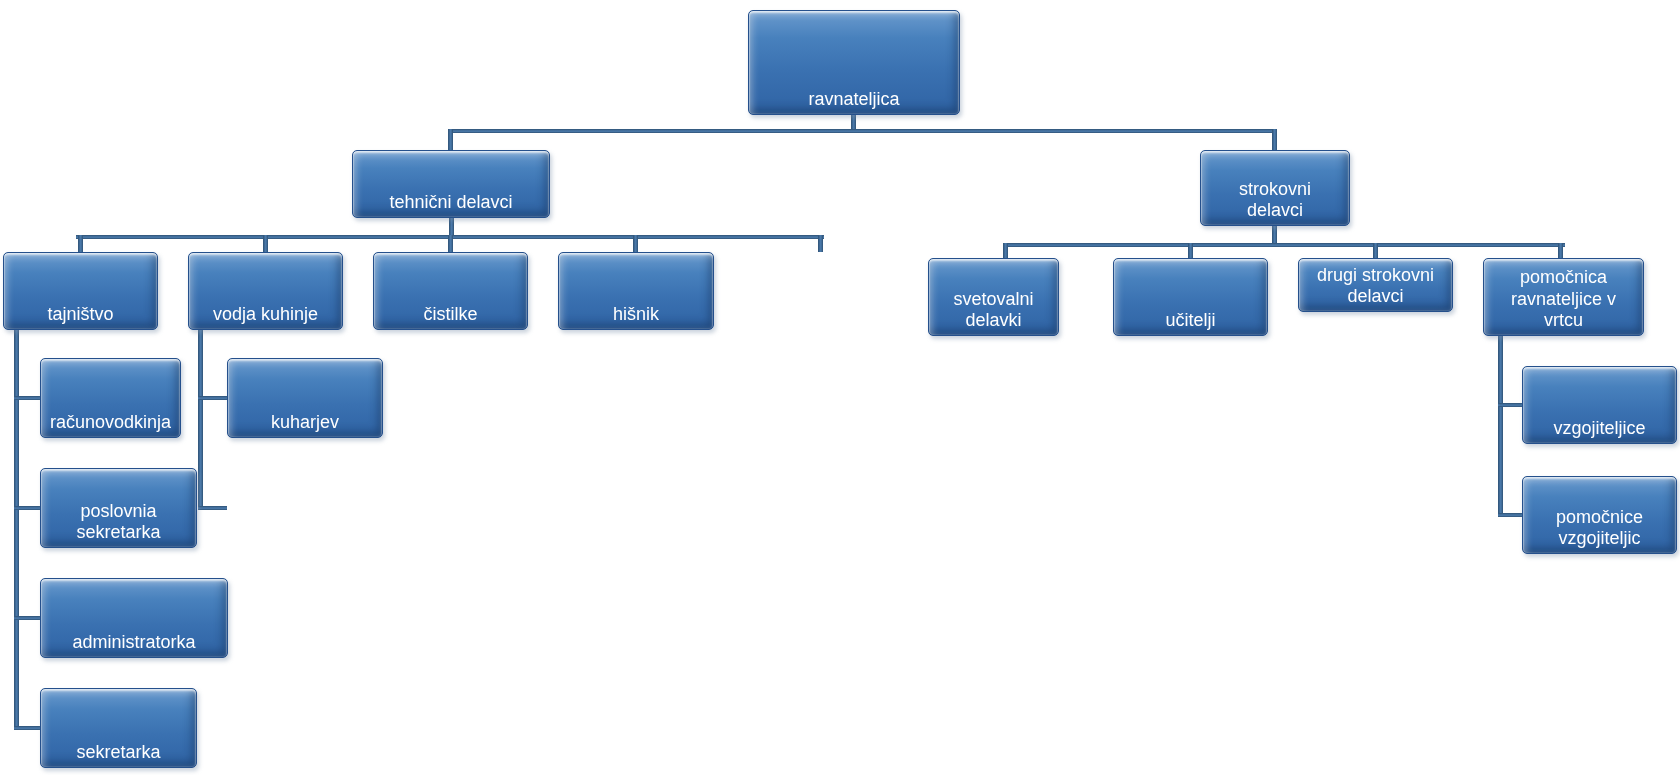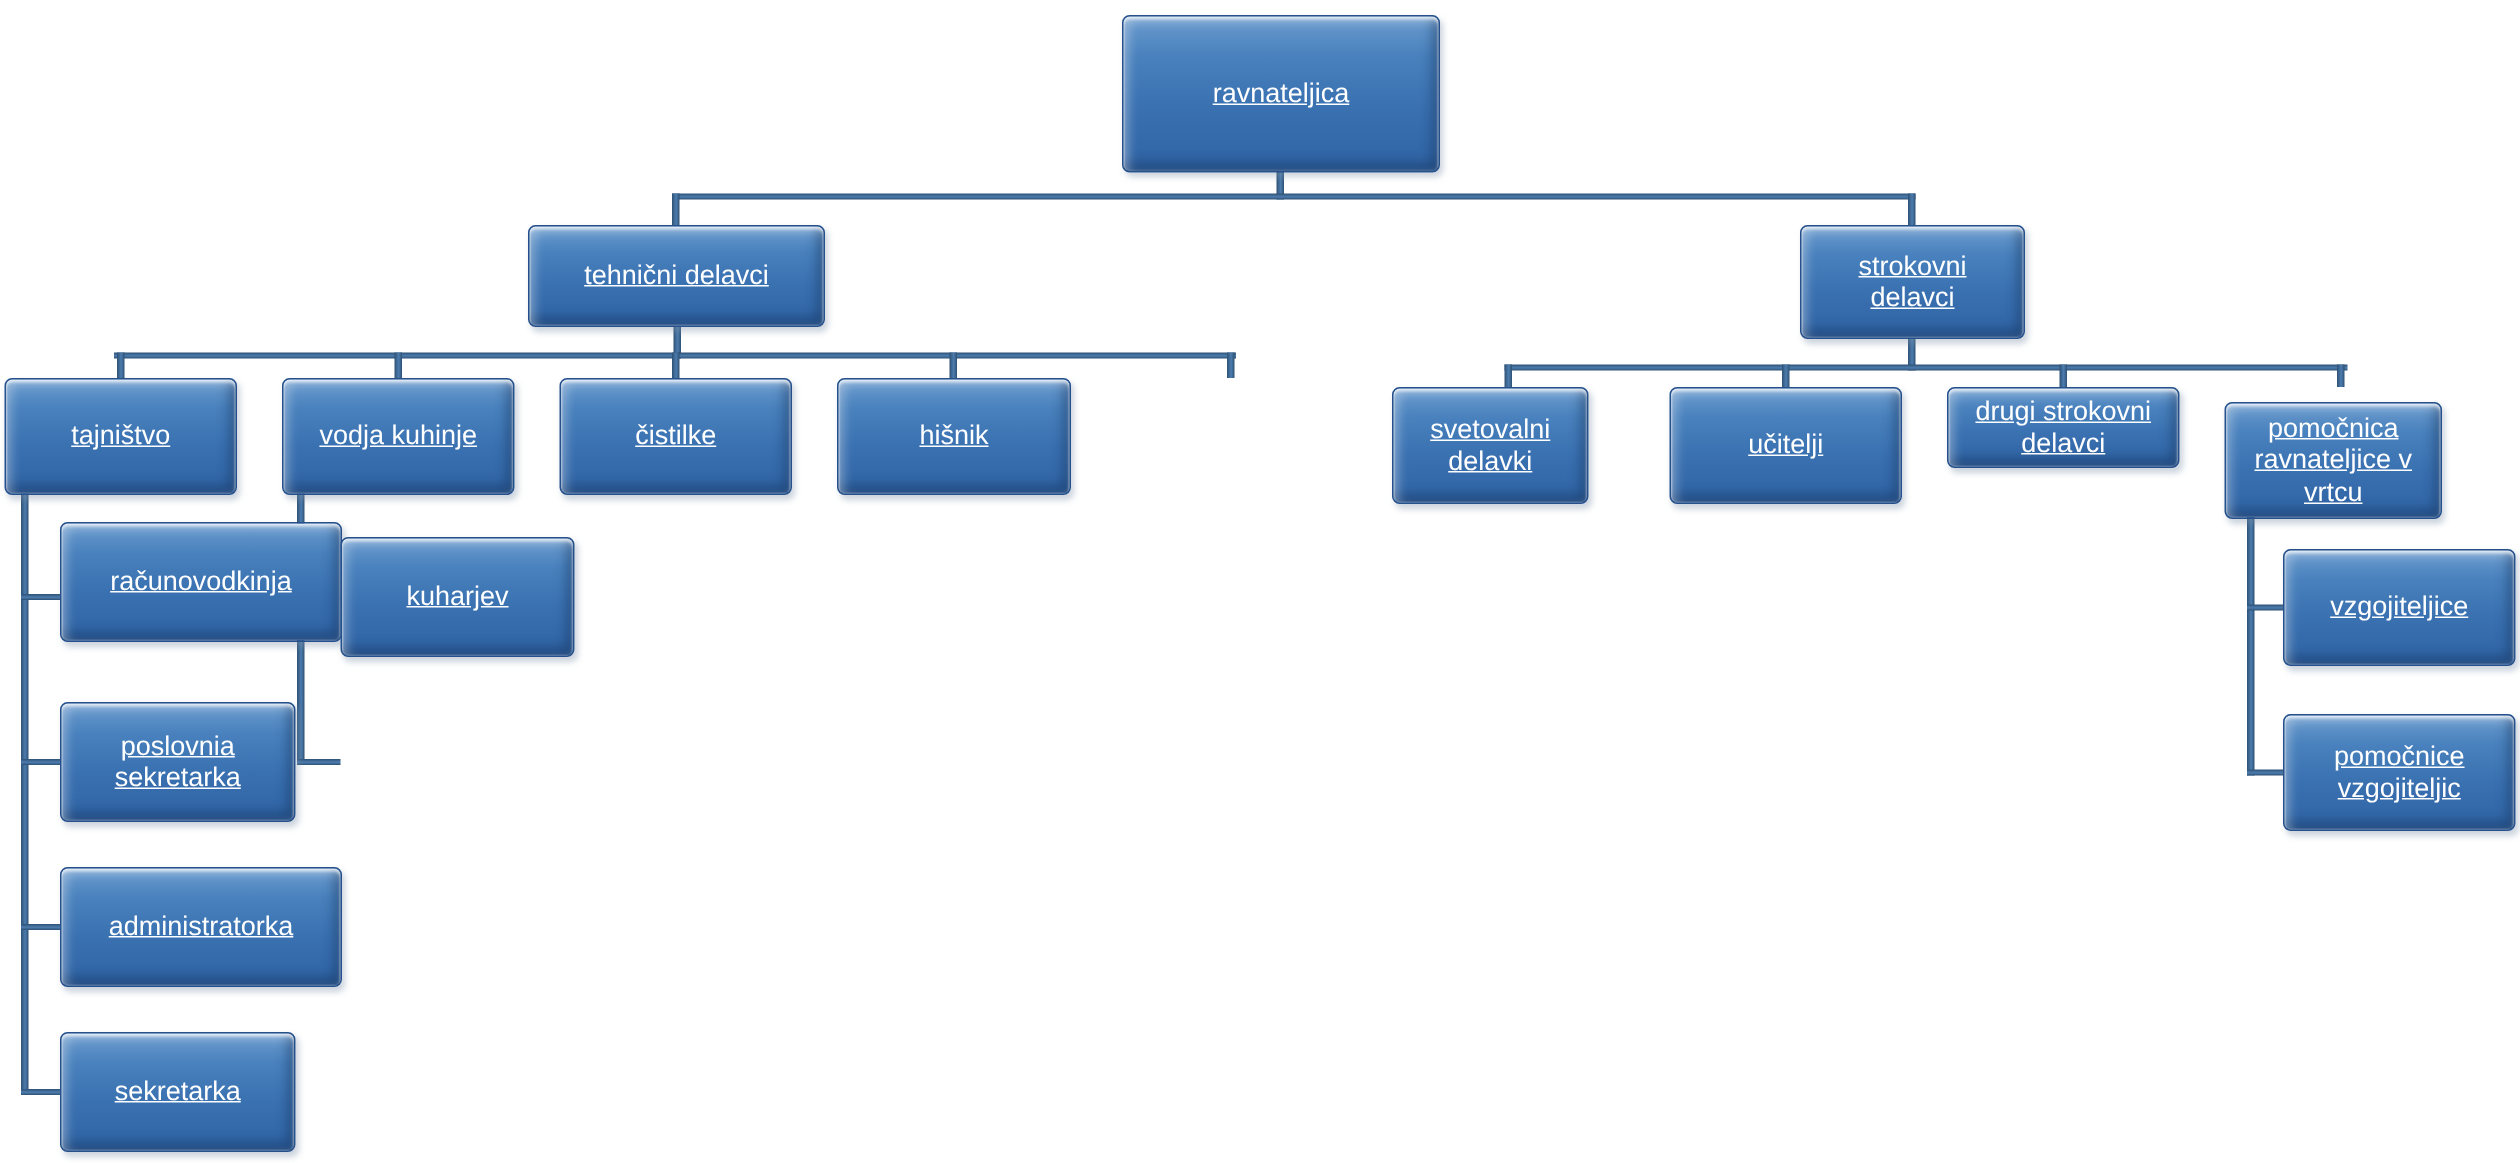--- a/index.html
+++ b/index.html
@@ -5,35 +5,34 @@
   html,body{margin:0;padding:0;background:#ffffff;}
   body{
     width:1680px;height:775px;overflow:hidden;
     font-family:"Liberation Sans", sans-serif;
   }
   #canvas{position:relative;width:1680px;height:775px;background:#ffffff;}
 
   
   .node{
     position:absolute;
-    display:flex;align-items:center;justify-content:center;
+    display:flex;align-items:flex-end;justify-content:center;
     text-align:center;
     color:#ffffff;
     font-size:18px;line-height:1.18;
     padding:4px 8px;box-sizing:border-box;
     border-radius:5px;
     border:1px solid #25508c;
     background:linear-gradient(180deg,#6b9bce 0%,#4881bd 26%,#3a71b1 58%,#2f63a4 100%);
     box-shadow:
       inset 0 2px 2px rgba(255,255,255,.65),
       inset 3px 3px 7px rgba(255,255,255,.38),
       inset -4px -5px 8px rgba(18,48,90,.50),
       inset 0 0 0 1px rgba(255,255,255,.18),
       2px 3px 4px rgba(125,145,170,.40);
-    text-decoration: underline;
   }
   .node span{display:block;width:100%;}
 
   
   .ch{position:absolute;height:4px;background:linear-gradient(180deg,#2e5174 0%,#4c7cae 55%,#2e5174 100%);}
   .cv{position:absolute;width:5px;background:linear-gradient(90deg,#2e5174 0%,#4c7cae 55%,#2e5174 100%);}
 </style>
 </head>
 <body>
 
@@ -99,25 +98,25 @@
 
   <div class="node" style="left:928px;top:258px;width:131px;height:78px">
     <span>svetovalni delavki</span>
   </div>
   <div class="node" style="left:1113px;top:258px;width:155px;height:78px">
     <span>učitelji</span>
   </div>
   <div class="node" style="left:1298px;top:258px;width:155px;height:54px">
     <span>drugi strokovni delavci</span>
   </div>
-  <div class="node" style="left:1483px;top:268px;width:145px;height:78px">
+  <div class="node" style="left:1483px;top:258px;width:161px;height:78px">
     <span>pomočnica ravnateljice v vrtcu</span>
   </div>
 
-  <div class="node" style="left:40px;top:348px;width:188px;height:80px">
+  <div class="node" style="left:40px;top:358px;width:141px;height:80px">
     <span>računovodkinja</span>
   </div>
   <div class="node" style="left:40px;top:468px;width:157px;height:80px">
     <span>poslovnia sekretarka</span>
   </div>
   <div class="node" style="left:40px;top:578px;width:188px;height:80px">
     <span>administratorka</span>
   </div>
   <div class="node" style="left:40px;top:688px;width:157px;height:80px">
     <span>sekretarka</span>

